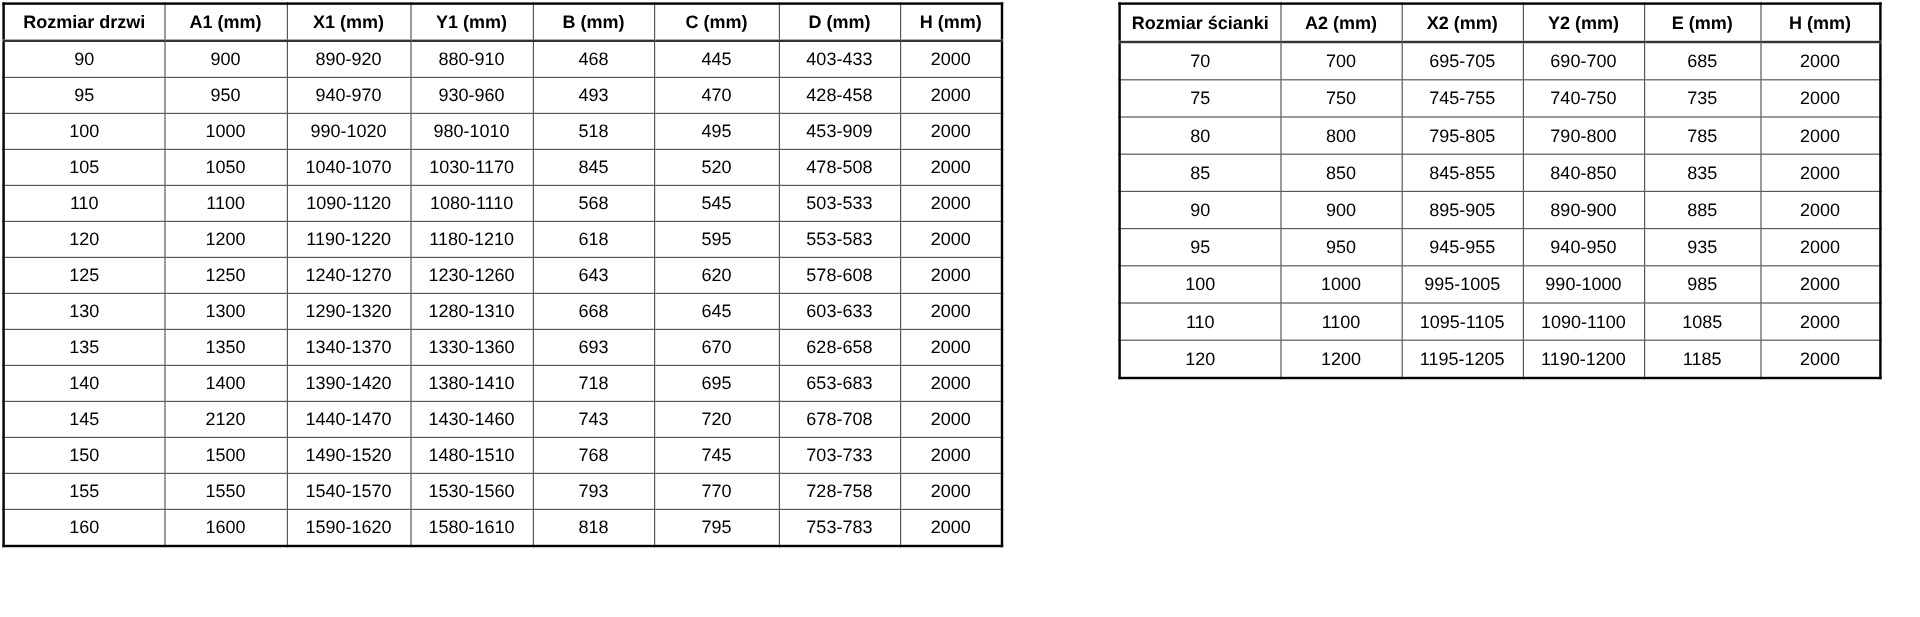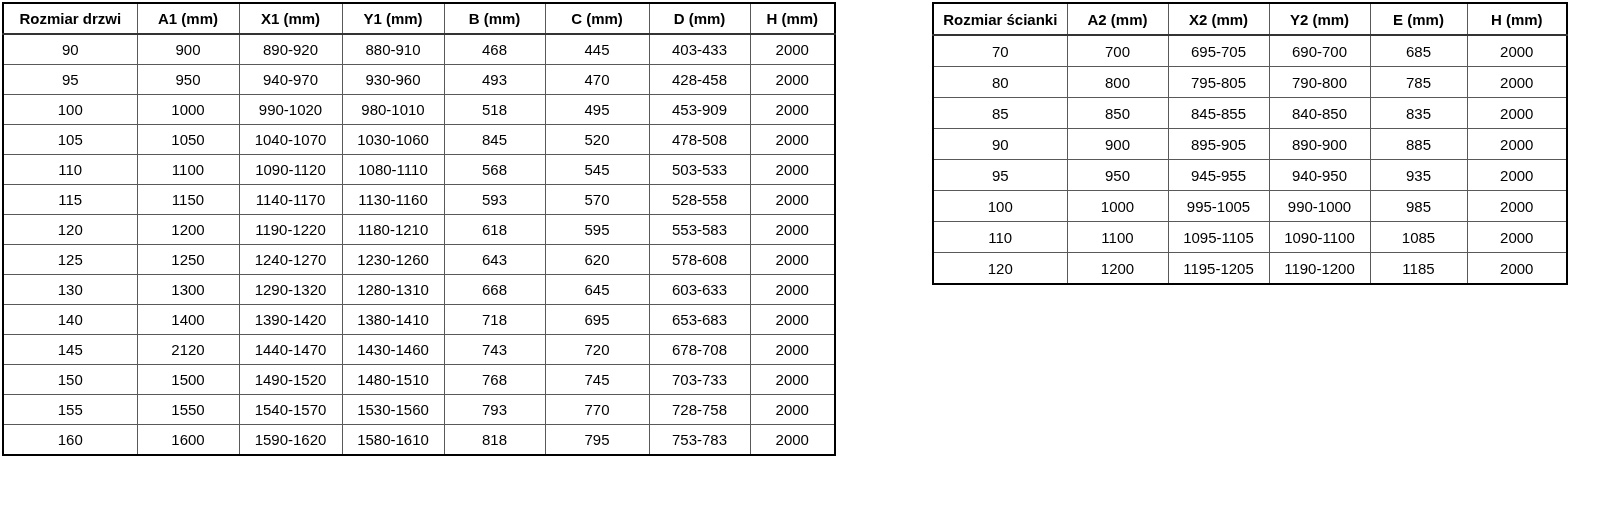--- a/index.html
+++ b/index.html
@@ -116,47 +116,37 @@
           <td>980-1010</td>
           <td>518</td>
           <td>495</td>
           <td>453-909</td>
           <td>2000</td>
         </tr>
         <tr>
           <td>105</td>
           <td>1050</td>
           <td>1040-1070</td>
-          <td>1030-1060</td>
+          <td>1030-1170</td>
           <td>845</td>
           <td>520</td>
           <td>478-508</td>
           <td>2000</td>
         </tr>
         <tr>
           <td>110</td>
           <td>1100</td>
           <td>1090-1120</td>
           <td>1080-1110</td>
           <td>568</td>
           <td>545</td>
           <td>503-533</td>
           <td>2000</td>
         </tr>
         <tr>
-          <td>115</td>
-          <td>1150</td>
-          <td>1140-1170</td>
-          <td>1130-1160</td>
-          <td>593</td>
-          <td>570</td>
-          <td>528-558</td>
-          <td>2000</td>
-        </tr>
-        <tr>
           <td>120</td>
           <td>1200</td>
           <td>1190-1220</td>
           <td>1180-1210</td>
           <td>618</td>
           <td>595</td>
           <td>553-583</td>
           <td>2000</td>
         </tr>
         <tr>
@@ -170,20 +160,30 @@
           <td>2000</td>
         </tr>
         <tr>
           <td>130</td>
           <td>1300</td>
           <td>1290-1320</td>
           <td>1280-1310</td>
           <td>668</td>
           <td>645</td>
           <td>603-633</td>
+          <td>2000</td>
+        </tr>
+        <tr>
+          <td>135</td>
+          <td>1350</td>
+          <td>1340-1370</td>
+          <td>1330-1360</td>
+          <td>693</td>
+          <td>670</td>
+          <td>628-658</td>
           <td>2000</td>
         </tr>
         <tr>
           <td>140</td>
           <td>1400</td>
           <td>1390-1420</td>
           <td>1380-1410</td>
           <td>718</td>
           <td>695</td>
           <td>653-683</td>
@@ -254,20 +254,28 @@
     <tbody>
         <tr>
           <td>70</td>
           <td>700</td>
           <td>695-705</td>
           <td>690-700</td>
           <td>685</td>
           <td>2000</td>
         </tr>
         <tr>
+          <td>75</td>
+          <td>750</td>
+          <td>745-755</td>
+          <td>740-750</td>
+          <td>735</td>
+          <td>2000</td>
+        </tr>
+        <tr>
           <td>80</td>
           <td>800</td>
           <td>795-805</td>
           <td>790-800</td>
           <td>785</td>
           <td>2000</td>
         </tr>
         <tr>
           <td>85</td>
           <td>850</td>

